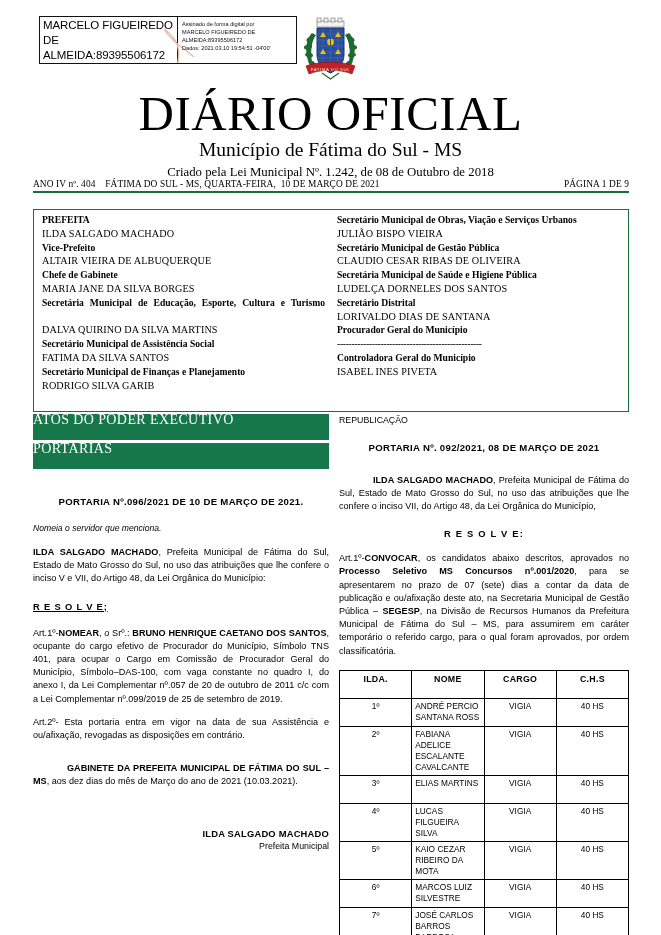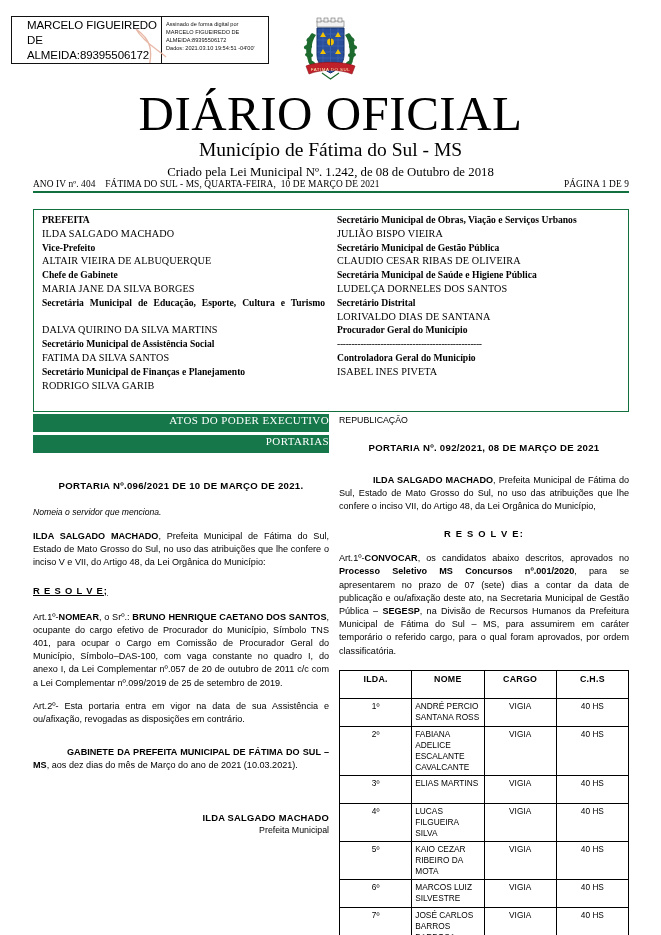--- a/index.html
+++ b/index.html
@@ -20,30 +20,29 @@
     left: 0; top: 0;
     width: 661px;
     height: 935px;
     box-sizing: border-box;
     padding: 0;
   }
 
   
   .sig-box {
     position: absolute;
-    left: 11px;
+    left: 39px;
     top: 16px;
     width: 258px;
     height: 48px;
     border: 1px solid #111;
     box-sizing: border-box;
     display: flex;
     overflow: hidden;
     background: #fff;
-    padding-left: 12px;
   }
   .sig-left {
     width: 137px;
     box-sizing: border-box;
     padding: 1px 2px 0 3px;
     font-family: "Liberation Sans", sans-serif;
     font-size: 11.5px;
     line-height: 15.2px;
     letter-spacing: -0.1px;
     color: #000;
@@ -180,26 +179,26 @@
   .col-right {
     position: absolute;
     left: 339px;
     top: 414px;
     width: 290px;
   }
 
   .greenbar {
     background: #16784a;
     color: #ffffff;
-    text-align: right;
-    font-family: "Liberation Serif", serif;
-    font-size: 11px;
+    text-align: left;
+    font-family: "Liberation Serif", serif;
+    font-size: 14px;
     line-height: 12.5px;
     letter-spacing: 0.4px;
-    height: 18px;
+    height: 26px;
     overflow: hidden;
   }
   .greenbar + .greenbar { margin-top: 3px; }
 
   .s-bold-center {
     font-family: "Liberation Sans", sans-serif;
     font-weight: bold;
     font-size: 9.6px;
     line-height: 13px;
     text-align: center;

